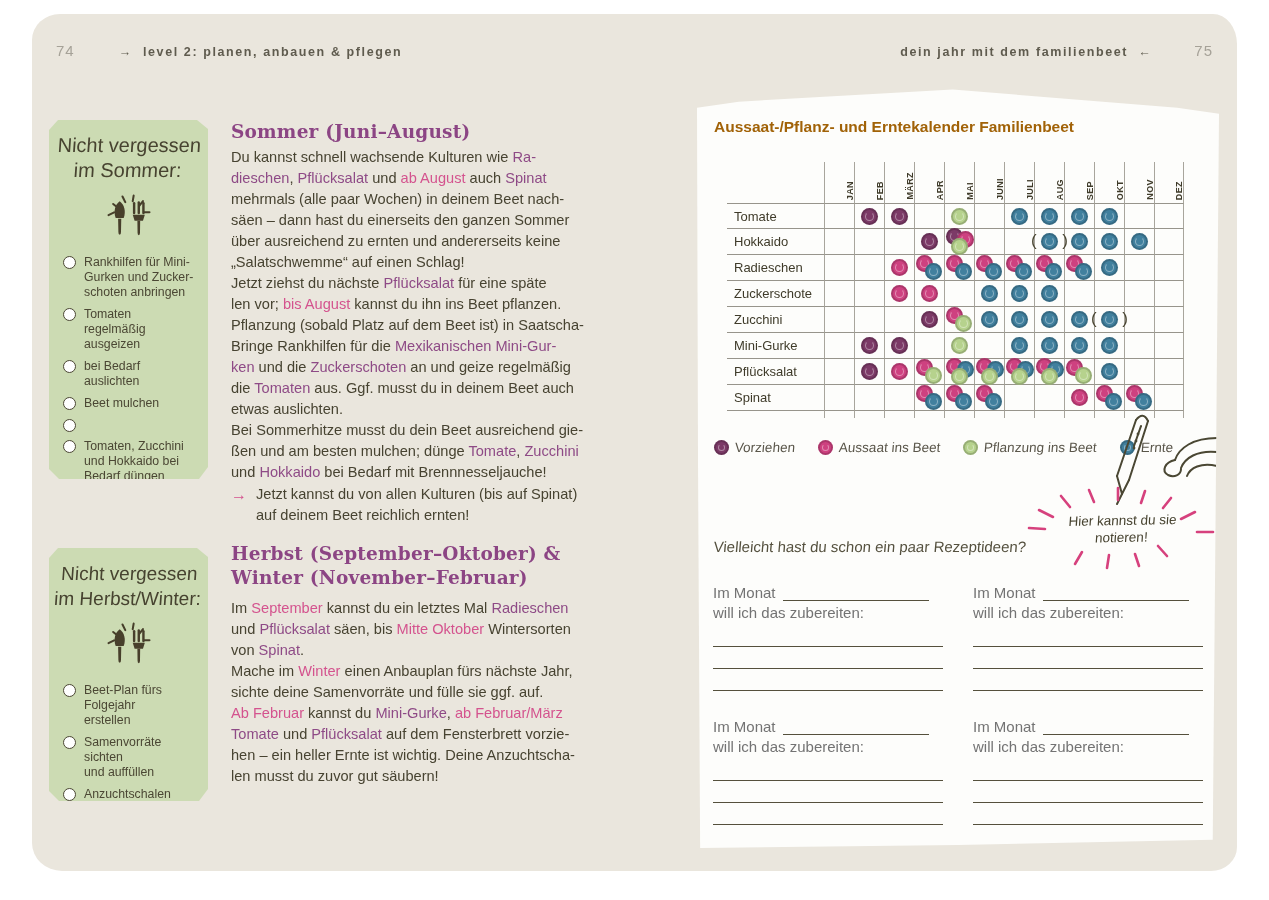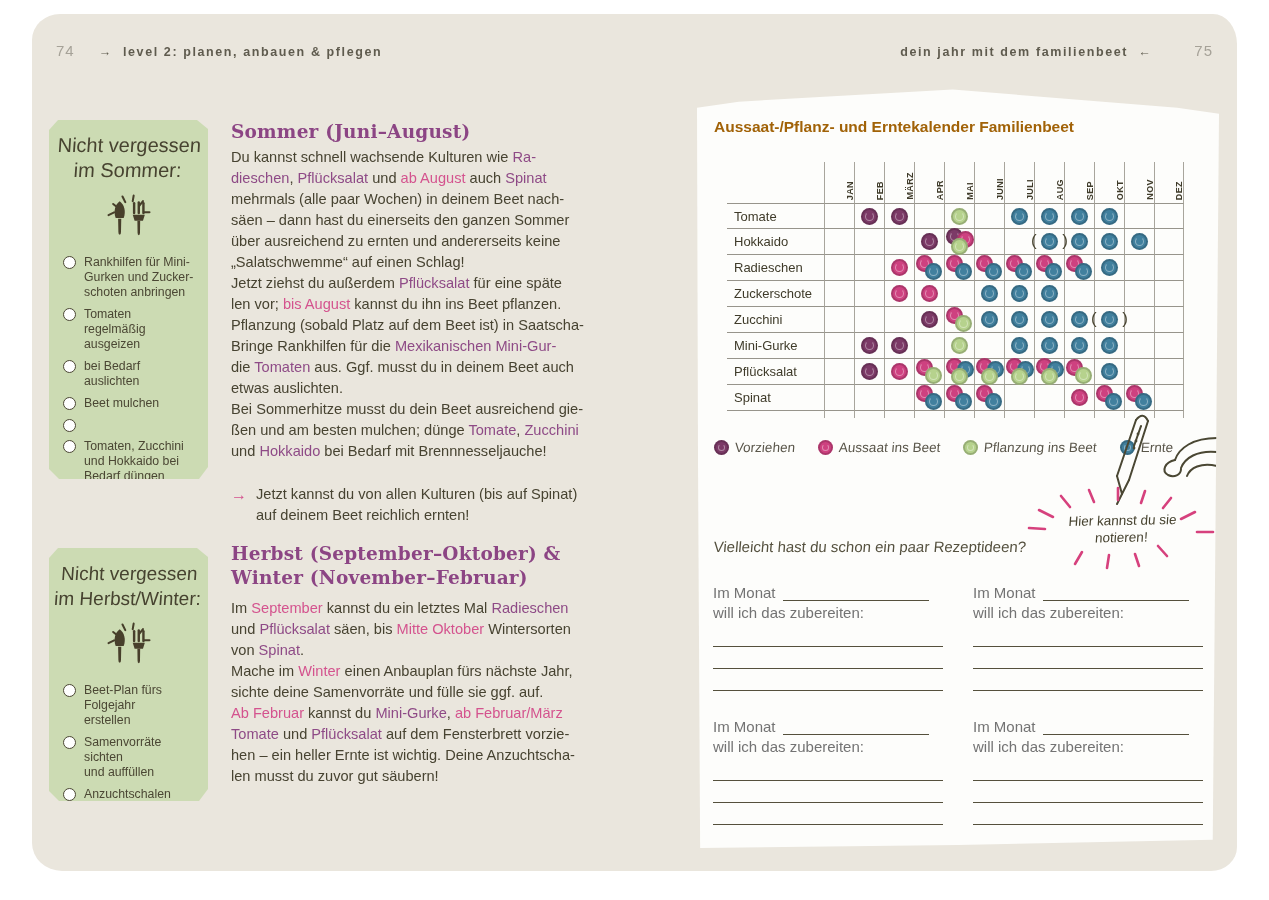--- a/index.html
+++ b/index.html
@@ -4,21 +4,21 @@
 <style>
   * { margin:0; padding:0; box-sizing:border-box; }
   html,body { width:1269px; height:900px; background:#ffffff; font-family:"Liberation Sans", sans-serif; }
   #stage { position:relative; width:1269px; height:900px; overflow:hidden; }
 
   .spread { position:absolute; left:32px; top:14px; width:1205px; height:857px;
     background:#eae6dd; border-radius:28px 24px 26px 30px / 26px 30px 24px 28px; }
 
   
   .page-head { position:absolute; top:28px; left:24px; right:24px; display:flex; justify-content:space-between; align-items:baseline; }
-  .head-group { display:flex; align-items:baseline; gap:24px; }
+  .head-group { display:flex; align-items:baseline; gap:44px; }
   .pagenum { font-size:15px; color:#a6a298; letter-spacing:1px; }
   .head-title { font-size:12.5px; font-weight:bold; letter-spacing:1.6px; color:#5f5b4e; }
   .head-arrow { color:#5f5b4e; font-weight:bold; }
 
   
   .gbox { position:absolute; left:17px; width:159px; background:#ccdbb3; color:#4b4734;
     clip-path: polygon(9px 0%, calc(100% - 11px) 0%, 100% 9px, 100% calc(100% - 12px), calc(100% - 9px) 100%, 10px 100%, 0% calc(100% - 10px), 0% 10px); }
   .gbox-summer { top:106px; height:359px; }
   .gbox-autumn { top:534px; height:253px; }
   .gbox-title { margin-top:13px; text-align:center; font-size:20px; line-height:25px; transform:skewX(-4deg); color:#474330; }
@@ -224,24 +224,25 @@
 
     <div class="maincol">
       <div class="h2 h2-summer">Sommer (Juni–August)</div>
       <div class="para para-summer">
           <div class="tl"><span>Du kannst schnell wachsende Kulturen wie </span><span class="hl-plant">Ra-</span></div>
           <div class="tl"><span class="hl-plant">dieschen</span><span>, </span><span class="hl-plant">Pflücksalat</span><span> und </span><span class="hl-time">ab August</span><span> auch </span><span class="hl-plant">Spinat</span></div>
           <div class="tl"><span>mehrmals (alle paar Wochen) in deinem Beet nach-</span></div>
           <div class="tl"><span>säen – dann hast du einerseits den ganzen Sommer</span></div>
           <div class="tl"><span>über ausreichend zu ernten und andererseits keine</span></div>
           <div class="tl"><span>„Salatschwemme“ auf einen Schlag!</span></div>
-          <div class="tl"><span>Jetzt ziehst du außerdem </span><span class="hl-plant">Pflücksalat</span><span> für eine späte</span></div>
+          <div class="tl"><span>Jetzt ziehst du nächste </span><span class="hl-plant">Pflücksalat</span><span> für eine späte</span></div>
           <div class="tl"><span>len vor; </span><span class="hl-time">bis August</span><span> kannst du ihn ins Beet pflanzen.</span></div>
           <div class="tl"><span>Pflanzung (sobald Platz auf dem Beet ist) in Saatscha-</span></div>
           <div class="tl"><span>Bringe Rankhilfen für die </span><span class="hl-plant">Mexikanischen Mini-Gur-</span></div>
+          <div class="tl"><span class="hl-plant">ken</span><span> und die </span><span class="hl-plant">Zuckerschoten</span><span> an und geize regelmäßig</span></div>
           <div class="tl"><span>die </span><span class="hl-plant">Tomaten</span><span> aus. Ggf. musst du in deinem Beet auch</span></div>
           <div class="tl"><span>etwas auslichten.</span></div>
           <div class="tl"><span>Bei Sommerhitze musst du dein Beet ausreichend gie-</span></div>
           <div class="tl"><span>ßen und am besten mulchen; dünge </span><span class="hl-plant">Tomate</span><span>, </span><span class="hl-plant">Zucchini</span></div>
           <div class="tl"><span>und </span><span class="hl-plant">Hokkaido</span><span> bei Bedarf mit Brennnesseljauche!</span></div>
         </div>
       <div class="tip">
         <span class="tip-arrow">→</span>
         <div>
             <div class="tl"><span>Jetzt kannst du von allen Kulturen (bis auf Spinat)</span></div>

